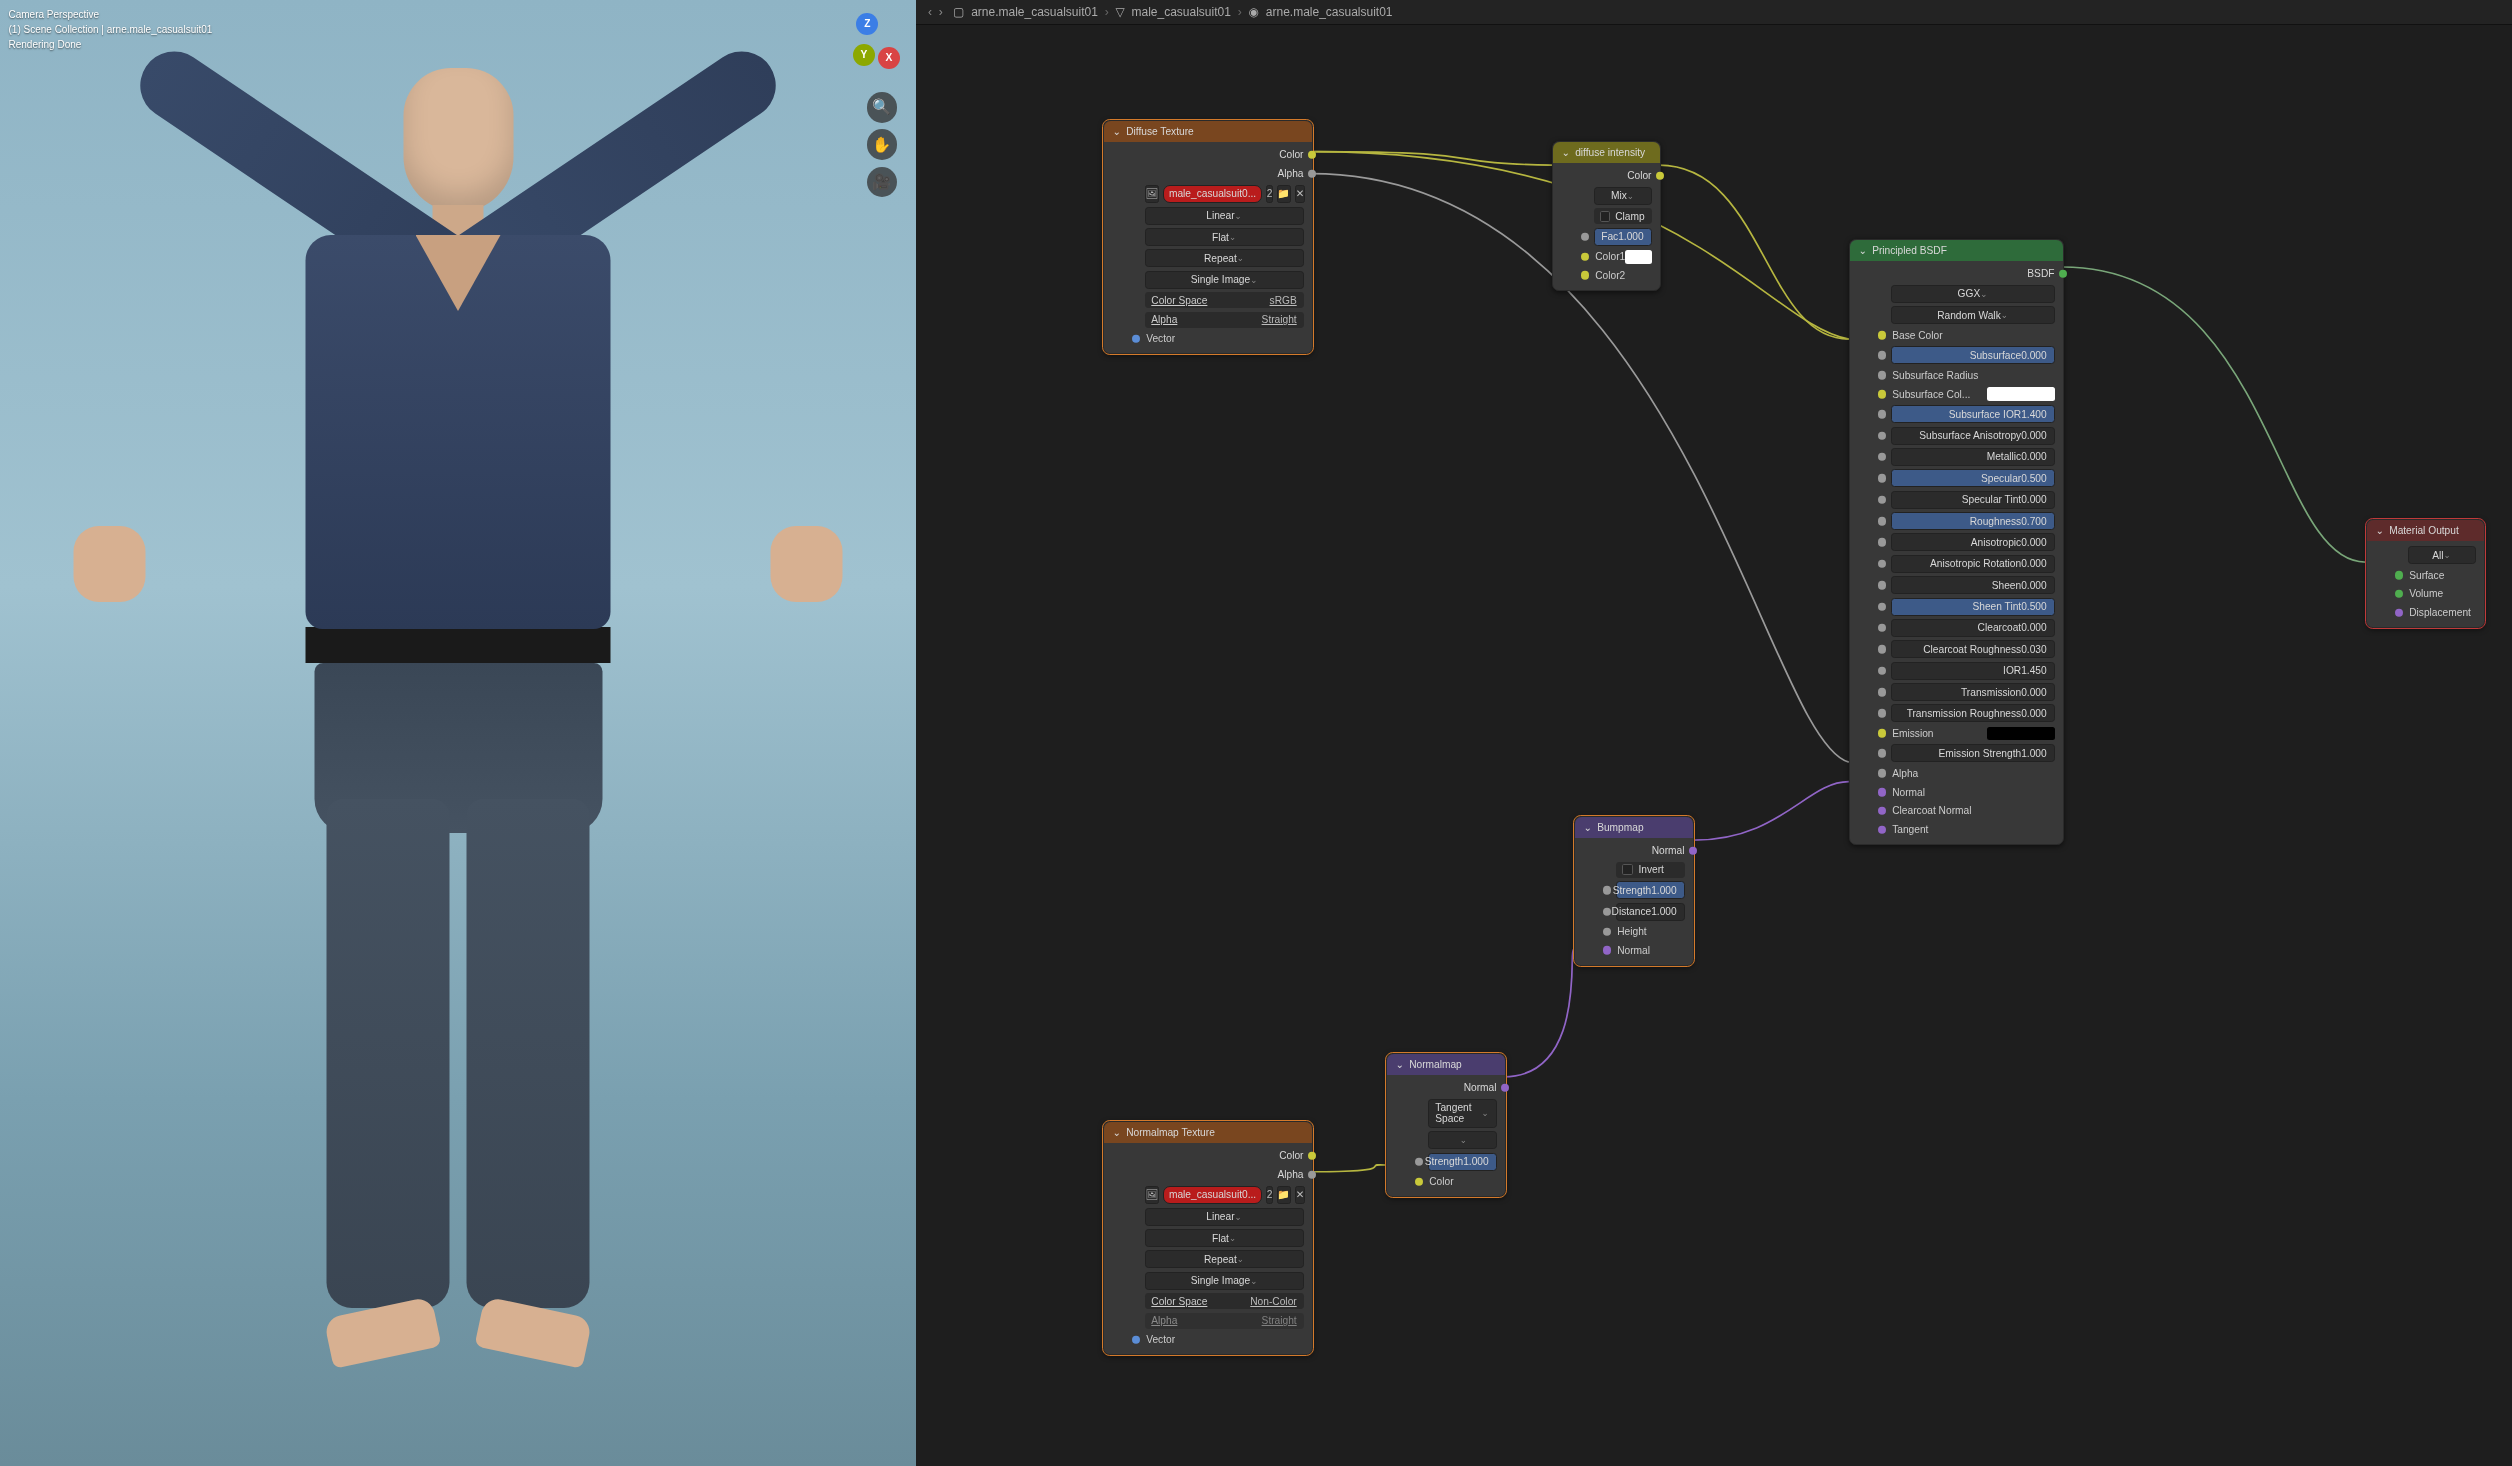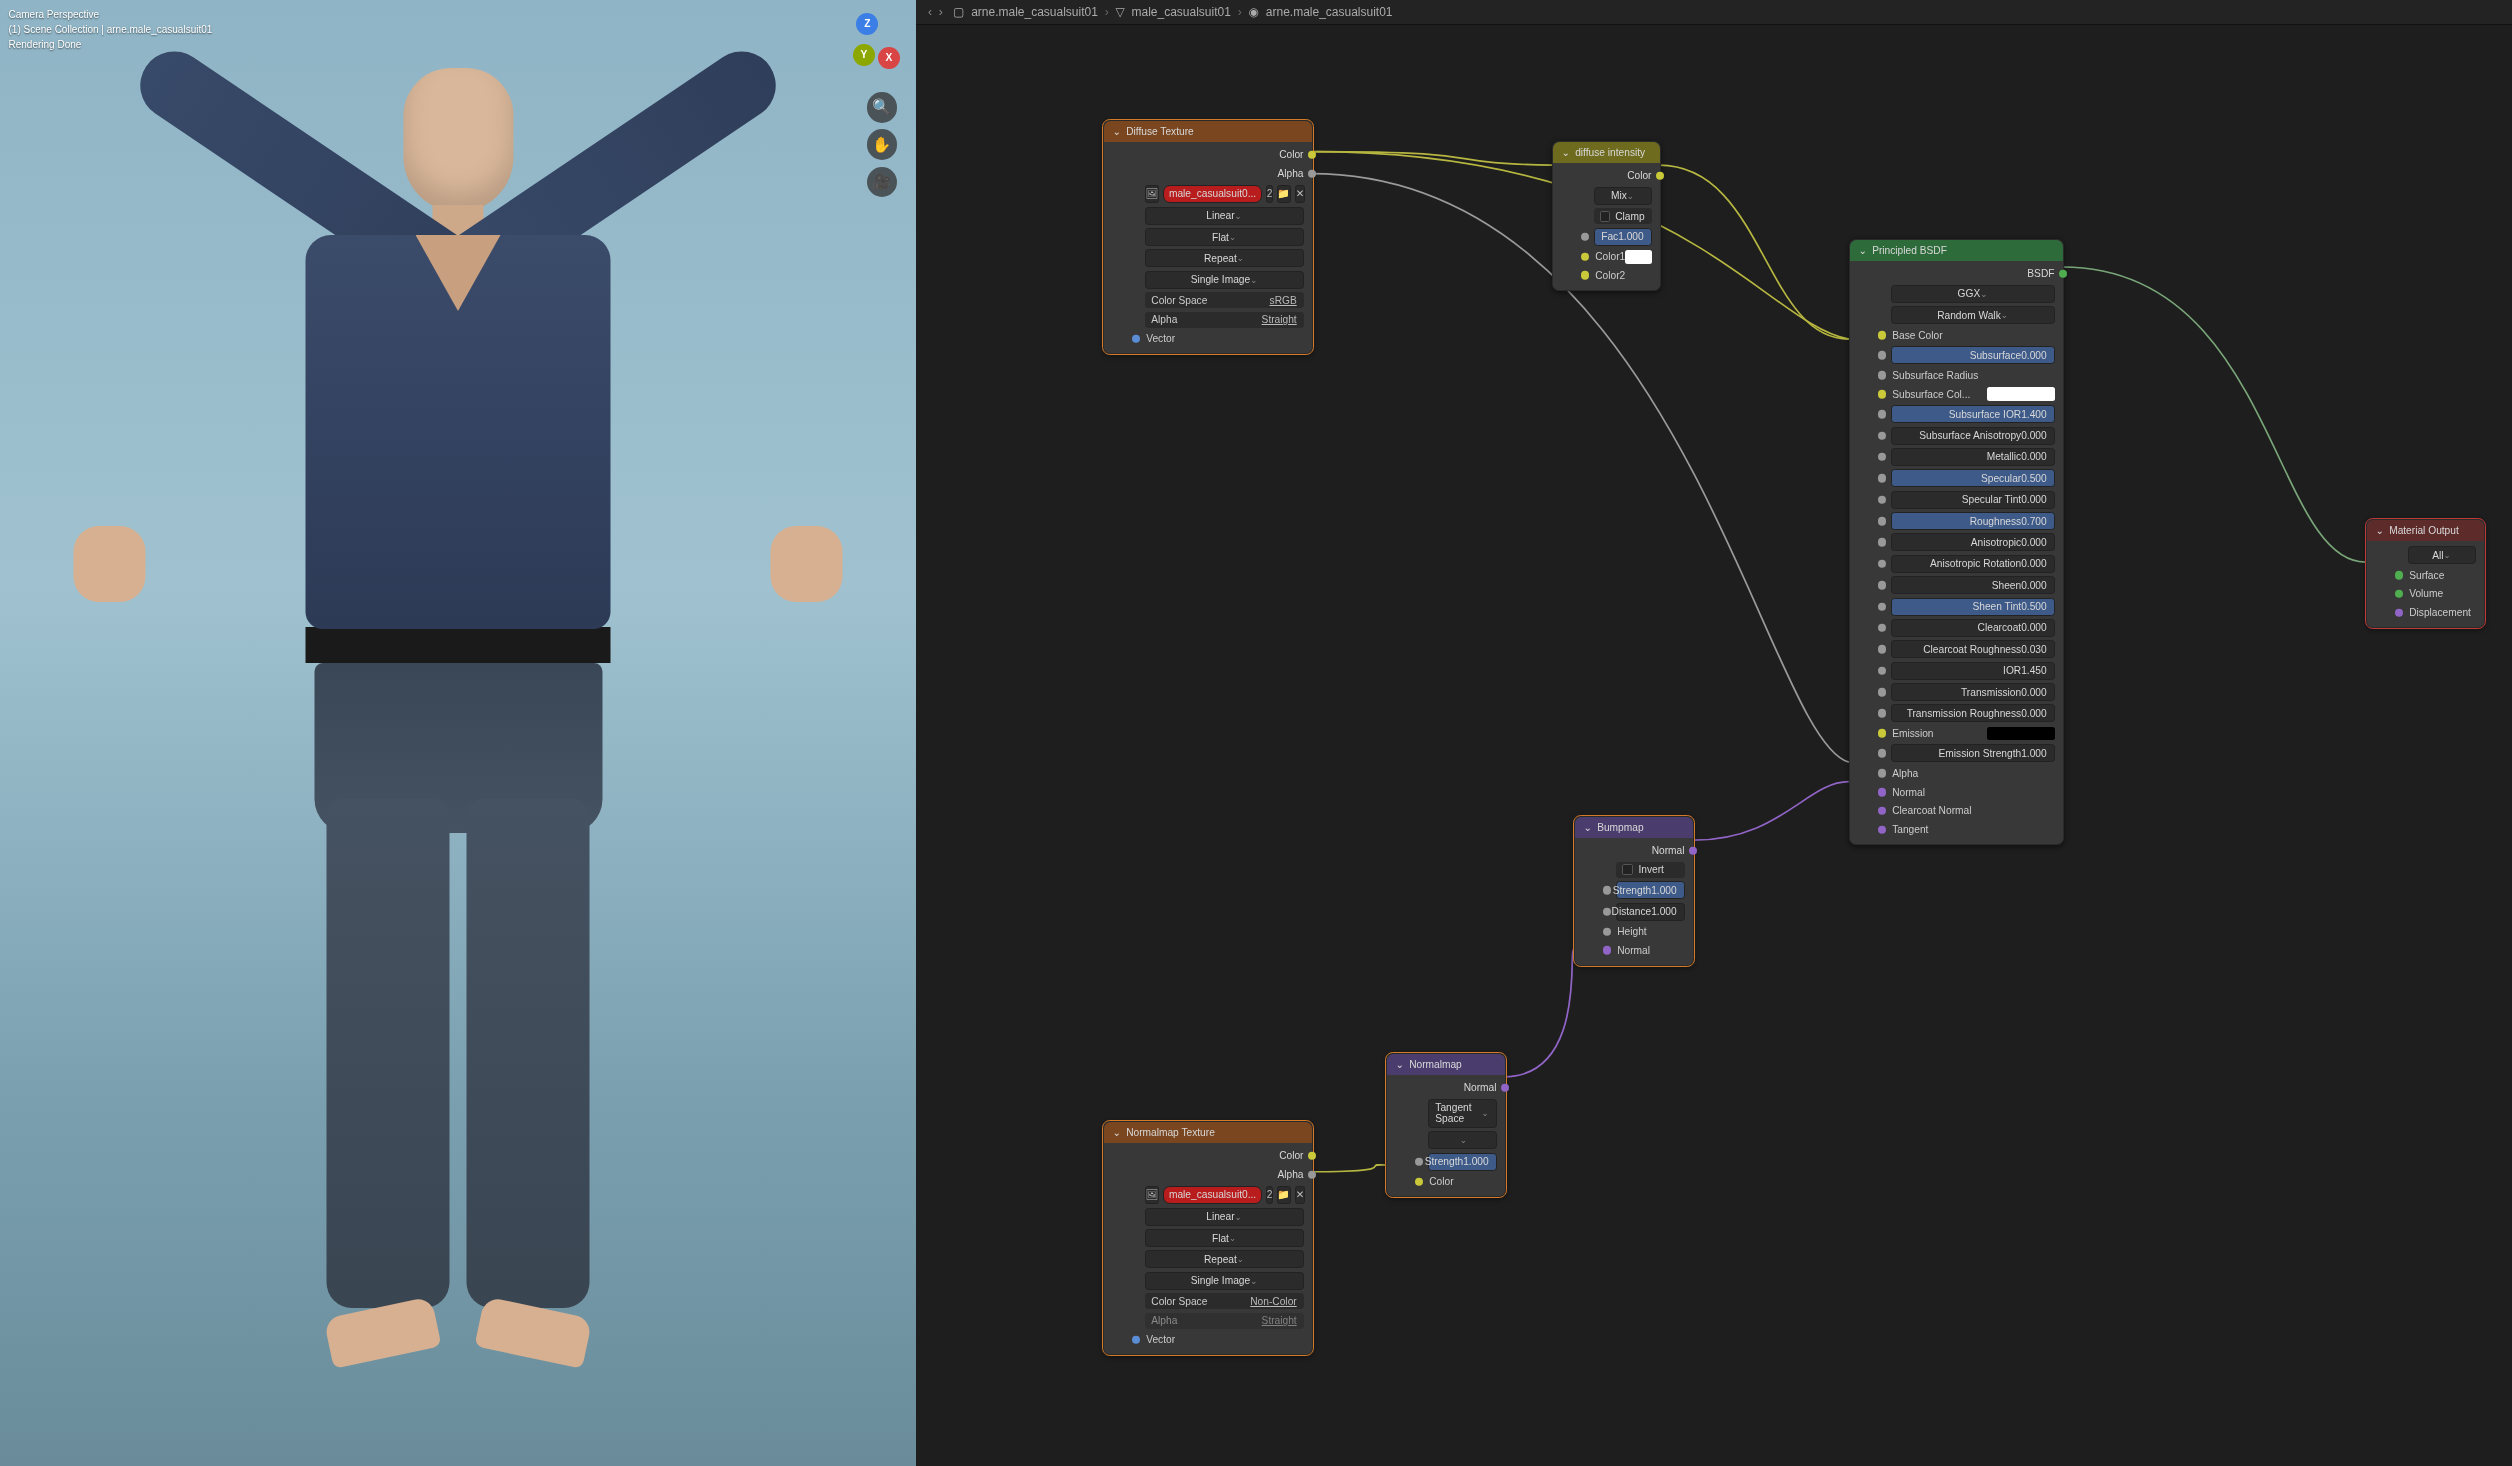--- a/index.html
+++ b/index.html
@@ -73,21 +73,21 @@
 .s-blue   { background: #5b8dd6; }
 .row .field, .row .select, .row .prop, .row .ckrow {
   background: #2b2b2b; border-radius: 3.4px; width: 100%;
 }
 .row .select { padding: 2.5px 6.8px; display:flex; justify-content:center; align-items:center; border: 0.8px solid #222; }
 .row .select .chev { color: #888; font-size: 8.5px; }
 .row .field { display: flex; }
 .row .field .lab { flex: 0 0 auto; padding: 2.5px 6.8px; color: #ccc; }
 .row .field .val { flex: 0 0 auto; padding: 2.5px 6.8px; color: #bbb; text-decoration: underline; }
 .row .field.split { }
-.row .field.split .lab { flex: 1; text-align: left; }
+.row .field.split .lab { flex: 1; text-align: left; text-decoration: underline; }
 .row .field.split .val { width: 76px; text-align: right; }
 .row .prop { display: flex; justify-content: flex-end; padding: 2.5px 6.8px; border: 0.8px solid #222; }
 .row .prop.blue { background: #3d5a88; }
 .row .ckrow { display: flex; align-items: center; gap: 5.1px; padding: 2.5px 6.8px; }
 .ck { width: 11px; height: 11px; border: 0.8px solid #555; background: #222; border-radius: 1.7px; }
 .swatch { width: 68px; height: 13.6px; border-radius: 2.5px; }
 .swatch.white { background: #fff; }
 .swatch.black { background: #000; }
 .row .txtlabel { padding-left: 1.7px; color: #ccc; }
 .imgbar { display: flex; align-items: center; gap: 3.4px; padding: 1.7px 8.5px; }

